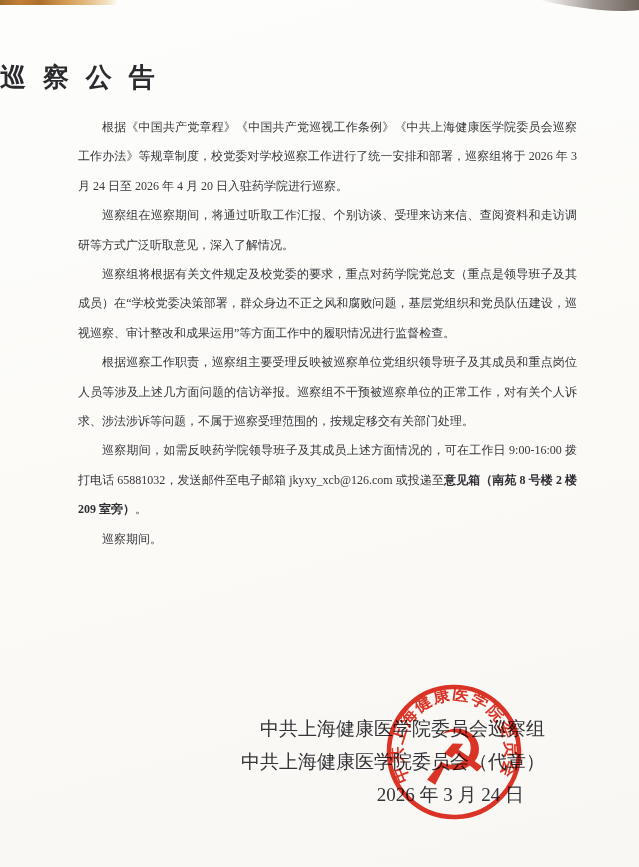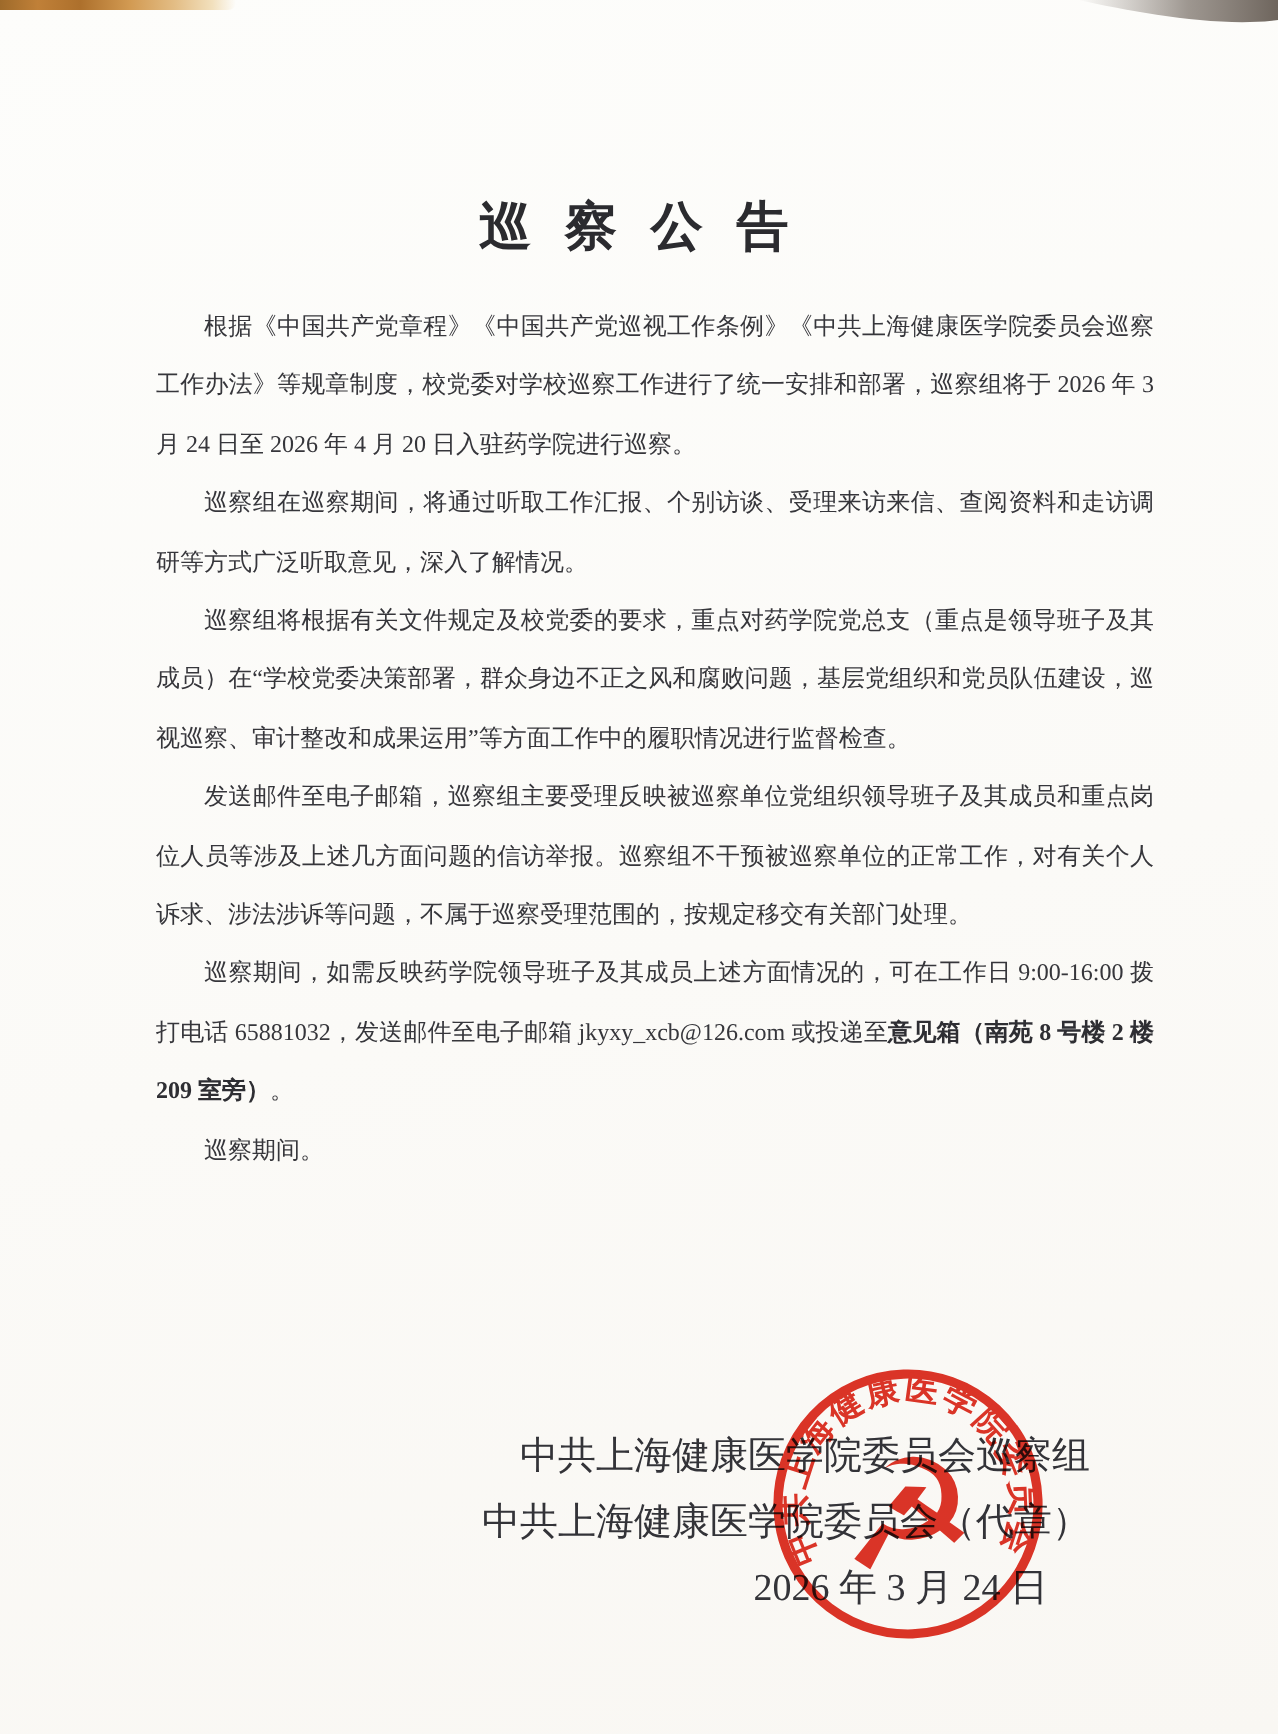--- a/index.html
+++ b/index.html
@@ -30,22 +30,21 @@
   }
   
   .corner-shadow {
     position: absolute;
     top: 0;
     right: 0;
     display: block;
   }
   .doc-title {
     margin: 0;
-    padding-top: 96px;
-    text-align: center;
+    padding-top: 60px;
     font-size: 26px;
     font-weight: bold;
     letter-spacing: 0.2em;
     color: #2b2b2f;
   }
   .doc-body {
     margin: 18px 62px 0 78px;
     font-size: 12px;
     line-height: 29.4px;
     text-align: justify;
@@ -105,21 +104,21 @@
     </defs>
     <path d="M0,0 L100,0 L100,10 C70,14 28,6 0,0 Z" fill="url(#cg)"></path>
   </svg>
 
   <h1 class="doc-title">巡 察 公 告</h1>
 
   <div class="doc-body">
     <p>根据《中国共产党章程》《中国共产党巡视工作条例》《中共上海健康医学院委员会巡察工作办法》等规章制度，校党委对学校巡察工作进行了统一安排和部署，巡察组将于 2026 年 3 月 24 日至 2026 年 4 月 20 日入驻药学院进行巡察。</p>
     <p>巡察组在巡察期间，将通过听取工作汇报、个别访谈、受理来访来信、查阅资料和走访调研等方式广泛听取意见，深入了解情况。</p>
     <p>巡察组将根据有关文件规定及校党委的要求，重点对药学院党总支（重点是领导班子及其成员）在“学校党委决策部署，群众身边不正之风和腐败问题，基层党组织和党员队伍建设，巡视巡察、审计整改和成果运用”等方面工作中的履职情况进行监督检查。</p>
-    <p>发送邮件至电子邮箱，巡察组主要受理反映被巡察单位党组织领导班子及其成员和重点岗位人员等涉及上述几方面问题的信访举报。巡察组不干预被巡察单位的正常工作，对有关个人诉求、涉法涉诉等问题，不属于巡察受理范围的，按规定移交有关部门处理。</p>
+    <p>根据巡察工作职责，巡察组主要受理反映被巡察单位党组织领导班子及其成员和重点岗位人员等涉及上述几方面问题的信访举报。巡察组不干预被巡察单位的正常工作，对有关个人诉求、涉法涉诉等问题，不属于巡察受理范围的，按规定移交有关部门处理。</p>
     <p><span>巡察期间，如需反映药学院领导班子及其成员上述方面情况的，可在工作日 9:00-16:00 拨打电话 65881032，发送邮件至电子邮箱 jkyxy_xcb@126.com 或投递至</span><span class="bold-part">意见箱（南苑 8 号楼 2 楼 209 室旁）</span><span>。</span></p>
     <p>巡察期间。</p>
   </div>
 
   <div class="signature">
     <div>中共上海健康医学院委员会巡察组</div>
     <div>中共上海健康医学院委员会（代章）</div>
     <div class="sig-date">2026 年 3 月 24 日</div>
   </div>
 

